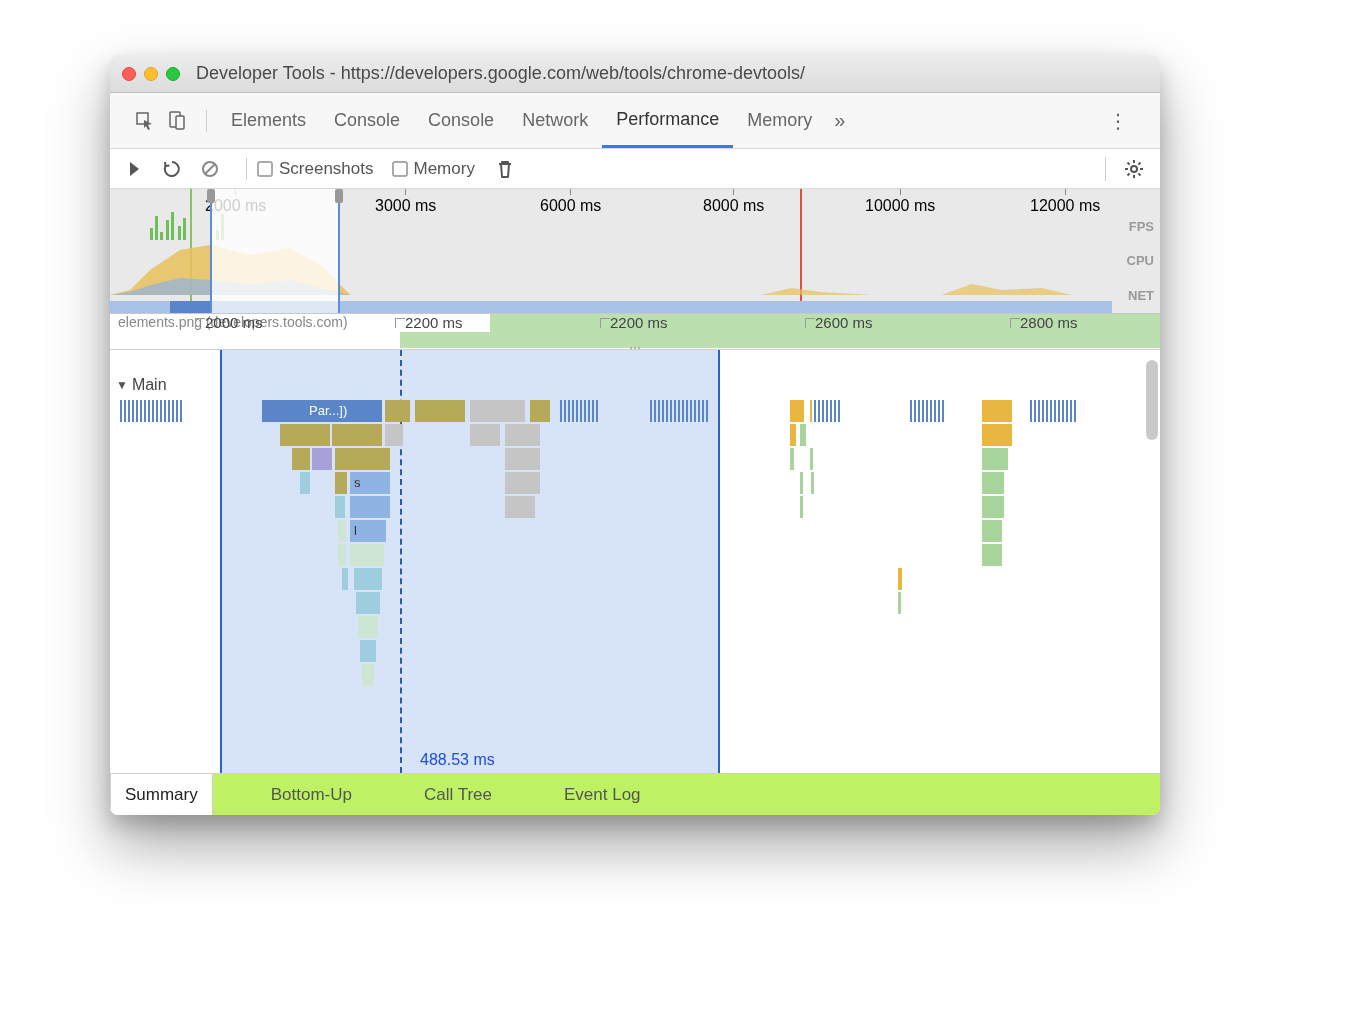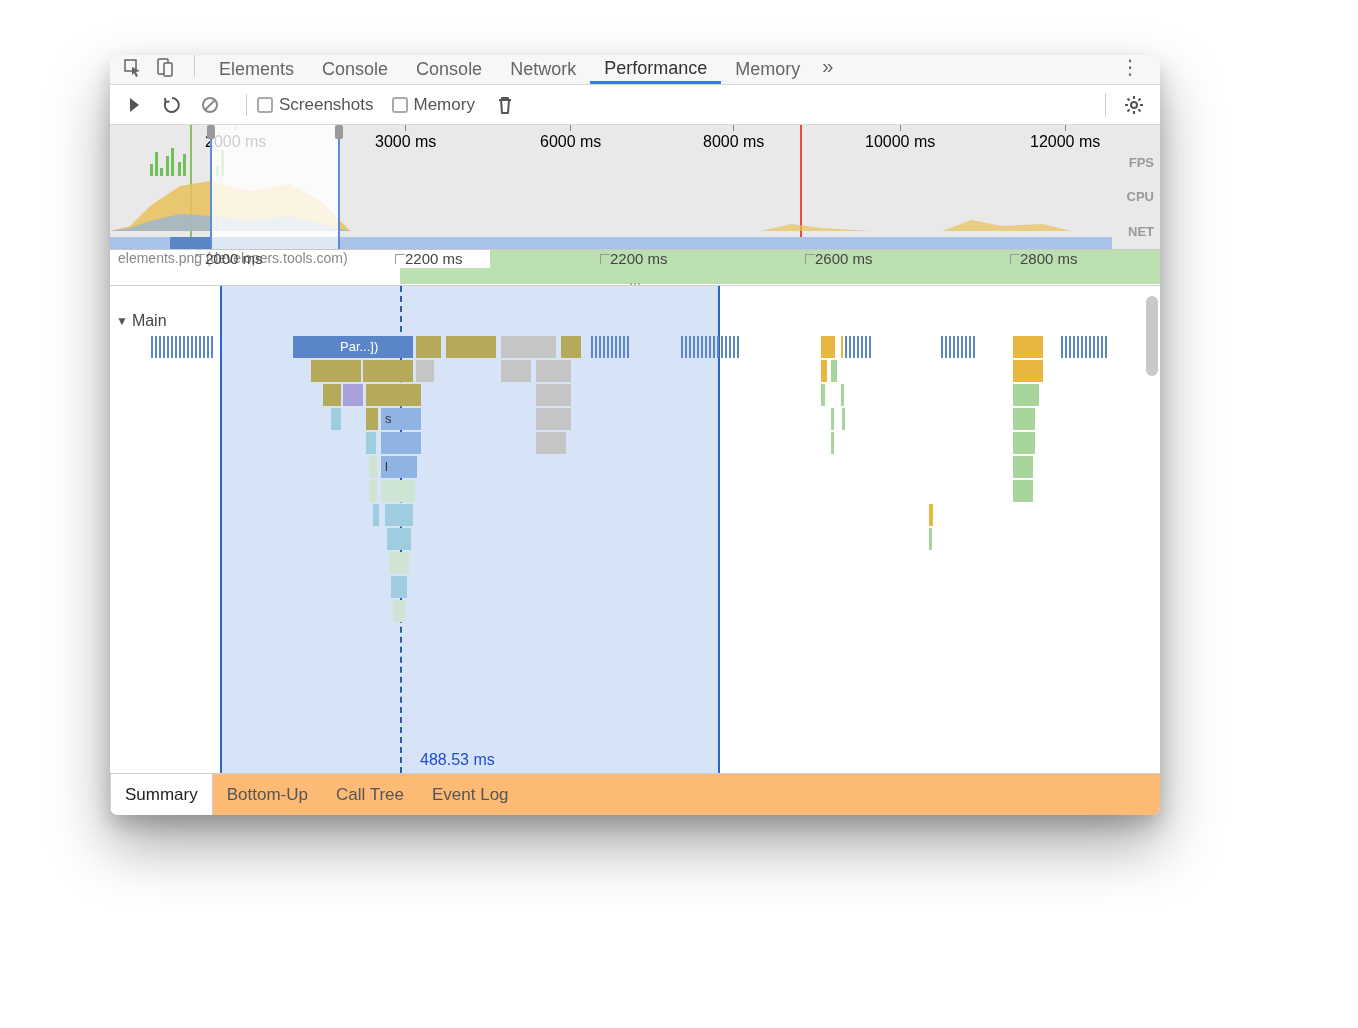--- a/index.html
+++ b/index.html
@@ -9,21 +9,21 @@
   
   .titlebar { height: 38px; background: linear-gradient(#ececec,#dcdcdc); display: flex; align-items: center; padding: 0 12px; border-bottom: 1px solid #bcbcbc; }
   .traffic { display: flex; gap: 8px; margin-right: 16px; }
   .dot { width: 14px; height: 14px; border-radius: 50%; }
   .dot.red { background: #ff5f57; border: 1px solid #e0453e; }
   .dot.yellow { background: #ffbd2e; border: 1px solid #dea123; }
   .dot.green { background: #28c940; border: 1px solid #1aab2b; }
   .title-text { color: #4a4a4a; font-size: 18px; }
 
   
-  .tabs-row { height: 30px; border-bottom: 1px solid #d8d8d8; display: flex; padding: 0 10px; color: #555; font-size: 18px; background: #f7f7f7; }
+  .tabs-row { height: 56px; border-bottom: 1px solid #d8d8d8; display: flex; align-items: center; padding: 0 22px; color: #555; font-size: 18px; background: #f7f7f7; }
   .tabs-row .iconbtn { width: 26px; height: 26px; display: flex; align-items: center; justify-content: center; color: #666; margin-right: 6px; }
   .tabs-row .divider, .toolbar .divider { width: 1px; height: 22px; background: #ccc; margin: 0 10px; }
   .tab { padding: 0 14px; height: 100%; display: flex; align-items: center; color: #666; cursor: default; }
   .tab.active { color: #333; border-bottom: 3px solid #2f7cf6; }
   .more-chev { font-size: 20px; color: #666; padding: 0 8px; }
   .kebab { margin-left: auto; font-size: 20px; color: #666; padding: 0 10px; }
 
   
   .toolbar { height: 40px; border-bottom: 1px solid #d8d8d8; display: flex; align-items: center; padding: 0 12px; font-size: 17px; color: #555; background: #fff; }
   .toolbar .iconbtn { width: 24px; height: 24px; display: flex; align-items: center; justify-content: center; margin-right: 14px; color: #666; }
@@ -54,40 +54,48 @@
   .collapse-dots { position:absolute; bottom:-3px; left:50%; transform:translateX(-50%); color:#888; font-size:14px; }
 
   
   .flame { flex: 1 1 auto; position: relative; background: #fff; display: flex; overflow: hidden; }
   .flame .scrollbar { position:absolute; right:2px; top:10px; width:12px; height:80px; background:#c9c9c9; border-radius:6px; }
   .track-label { position: absolute; left: 6px; top: 26px; font-size: 16px; color: #444; display:flex; align-items:center; }
   .track-label .disclosure { margin-right: 4px; color: #555; font-size: 12px; }
   .sel-region { position: absolute; top: 0; bottom: 0; left: 110px; width: 500px; background: rgba(140,175,230,0.35); border-left: 2px solid #2a66c9; border-right: 2px solid #2a66c9; }
   .sel-cursor { position:absolute; top:0; bottom:0; left:290px; width:2px; border-left:2px dashed #2a5db0; }
   .sel-label { position: absolute; bottom: 4px; left: 310px; color: #1d4ed8; font-size: 16px; }
-  .flame-rows { position: absolute; left: 0; right: 18px; top: 50px; padding-left: 31px; }
+  .flame-rows { position: absolute; left: 0; right: 18px; top: 50px; }
   .flame-row { height: 24px; position: relative; margin-bottom: 0px; }
   .seg { position: absolute; top: 0; height: 22px; }
   .stripe { position: absolute; top: 0; height: 22px; display:flex; }
   .stripe span { width:2px; margin-right:2px; background:#5a86c9; }
   .lbl { color:#333; font-size:13px; padding-left:4px; line-height:22px; overflow:hidden; white-space:nowrap; }
 
   
-  .bottom-tabs { height: 42px; border-top: 1px solid #cfcfcf; background: #fdba74; display:flex; align-items:flex-start; font-size:17px; color:#555; }
+  .bottom-tabs { height: 42px; border-top: 1px solid #cfcfcf; background: #bef264; display:flex; align-items:flex-start; font-size:17px; color:#555;gap:44px; }
   .btab { padding: 0 14px; height:100%; display:flex; align-items:center; }
   .btab.active { background:#fff; border:1px solid #cfcfcf; border-bottom:none; border-top:none; color:#222; }
 
   svg { display:block; }
   .mini-bars { position:absolute; bottom:0; display:flex; align-items:flex-end; gap:0px; }
 </style>
 </head>
 <body>
 
 <div class="shadow-wrap">
 
+  <div class="titlebar">
+    <div class="traffic">
+      <div class="dot red"></div>
+      <div class="dot yellow"></div>
+      <div class="dot green"></div>
+    </div>
+    <div class="title-text">Developer Tools - https://developers.google.com/web/tools/chrome-devtools/</div>
+  </div>
 
   <div class="tabs-row">
     <div class="iconbtn">
       <svg width="18" height="18" viewBox="0 0 18 18">
           <rect x="1" y="1" width="11" height="11" fill="none" stroke="#666" stroke-width="1.5"></rect>
           <path d="M8 8 L16 12 L12 13 L14 17 L12 18 L10 14 L8 16 Z" fill="#666"></path>
         </svg>
     </div>
     <div class="iconbtn">
       <svg width="18" height="20" viewBox="0 0 18 20">

